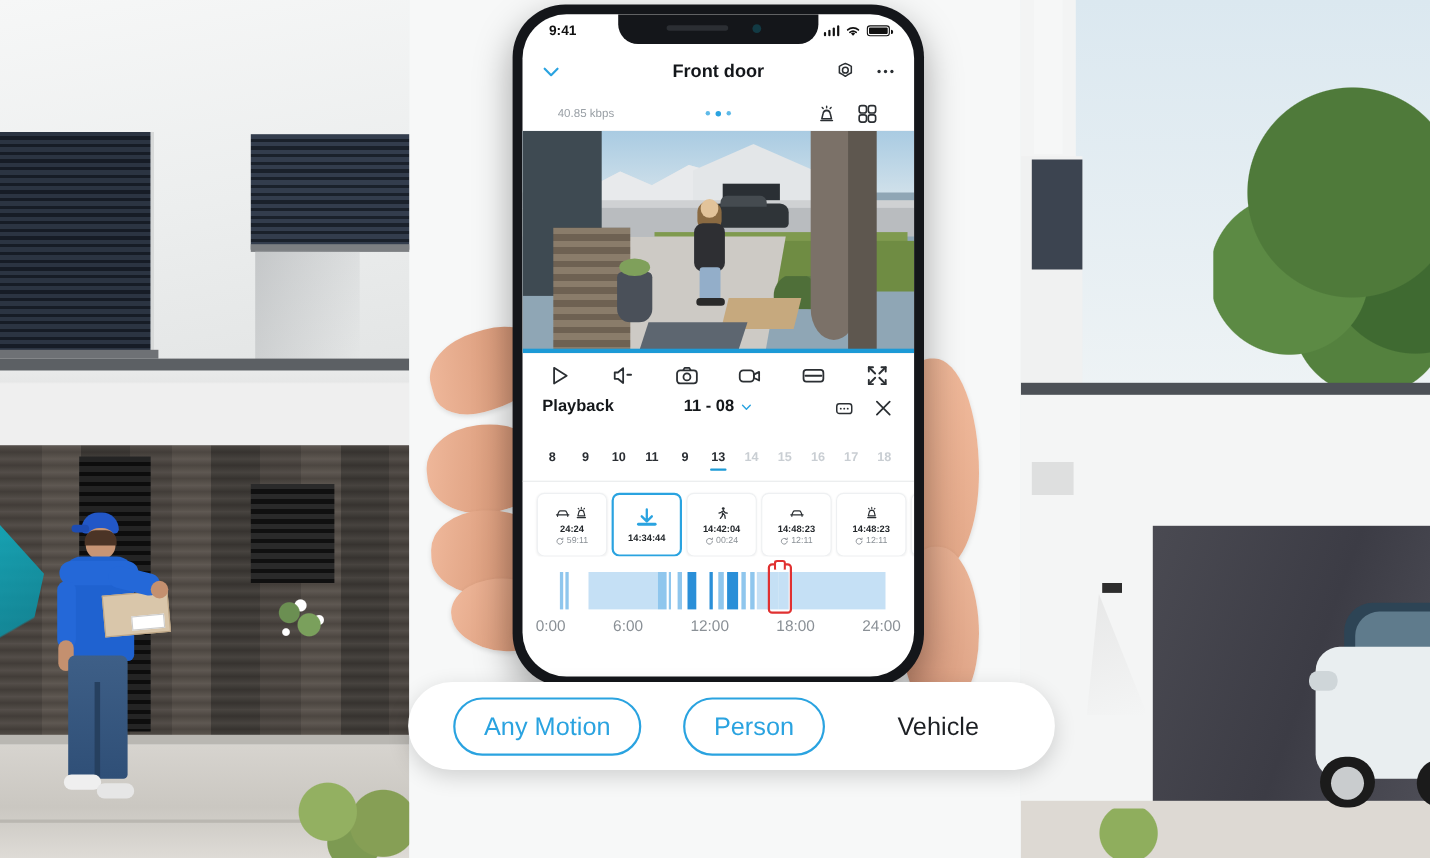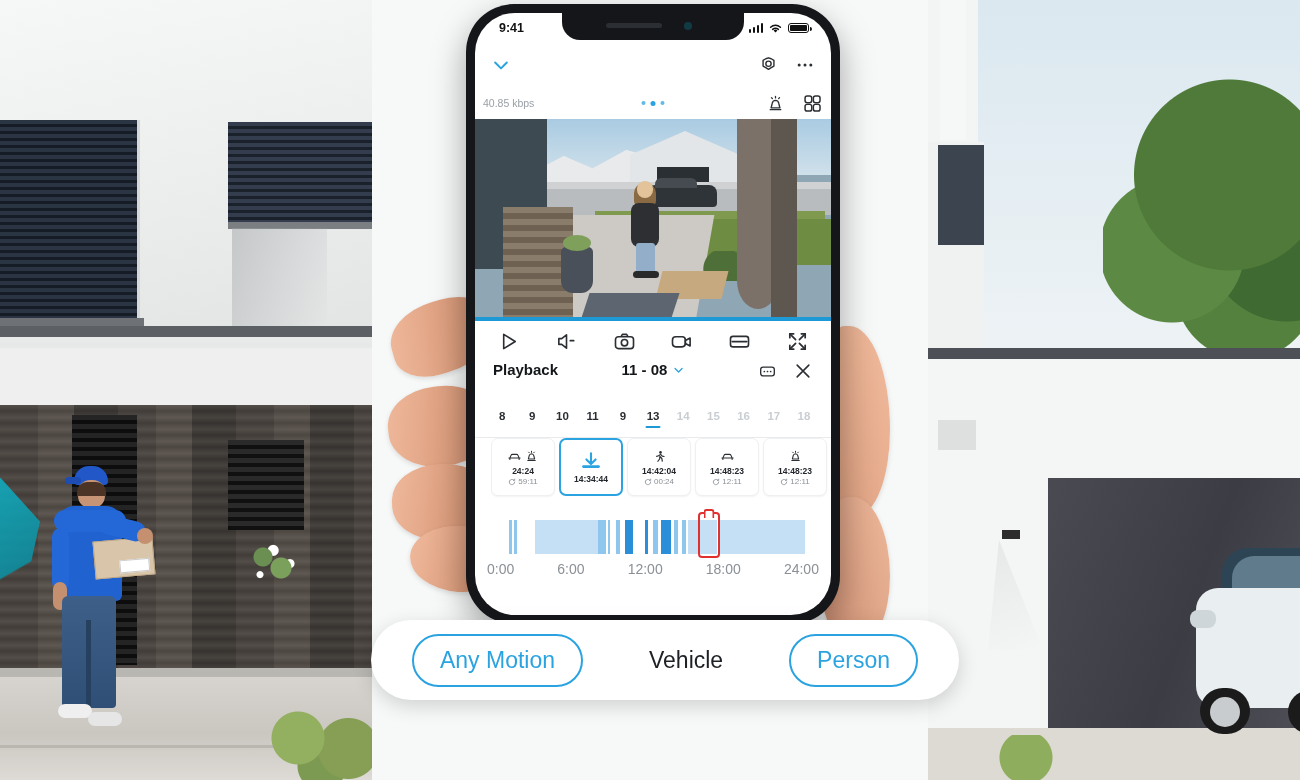--- a/index.html
+++ b/index.html
@@ -143,21 +143,21 @@
   .bars i:nth-child(1){height:4px}.bars i:nth-child(2){height:6px}.bars i:nth-child(3){height:8px}.bars i:nth-child(4){height:10px}
   .batt { width:21px; height:10px; border:1.3px solid #111; border-radius:3px; position:relative; }
   .batt:after { content:""; position:absolute; left:1px; top:1px; right:1px; bottom:1px; background:#111; border-radius:1px;}
   .batt:before { content:""; position:absolute; right:-3.5px; top:3px; width:2px; height:4px; background:#111; border-radius:0 2px 2px 0;}
 
   .apphead { height:44px; display:flex; align-items:center; padding:0 16px; position:relative; }
   .apphead .title { position:absolute; left:0; right:0; text-align:center; font-size:16.5px; font-weight:700; color:#13161a; }
   .apphead .right { margin-left:auto; display:flex; align-items:center; gap:16px; z-index:2; }
   .chev-down { width:20px; height:20px; z-index:2; }
 
-  .substrip { height:32px; display:flex; align-items:center; padding:0 8px; position:relative; }
+  .substrip { height:32px; display:flex; align-items:center; padding:0 32px; position:relative; }
   .substrip .kbps { font-size:10.5px; color:#9aa0a6; }
   .dots { position:absolute; left:50%; transform:translateX(-50%); display:flex; gap:5px; align-items:center; }
   .dots span { width:5px; height:5px; border-radius:50%; background:#2aa3e0; }
   .dots span.sm { width:4px; height:4px; opacity:.75; }
   .substrip .right { margin-left:auto; display:flex; align-items:center; gap:16px; }
 
   
   .video { position:relative; width:100%; height:202px; overflow:hidden; background:#8fa6b5; }
   .v-sky { position:absolute; left:0; top:0; width:100%; height:56px; background:linear-gradient(180deg,#a9cbe2,#cfe0ea); }
   .v-houses { position:absolute; left:60px; top:22px; width:240px; height:50px;
@@ -205,21 +205,21 @@
       font-size:15px; font-weight:700; color:#14171a; }
   .pbrow .pb-right { margin-left:auto; display:flex; align-items:center; gap:16px; }
 
   .datestrip { height:30px; display:flex; align-items:center; padding:0 12px; gap:0; }
   .datestrip .d { flex:1; text-align:center; font-size:11.5px; font-weight:700; color:#2a2e33; position:relative; }
   .datestrip .d.dim { color:#c9ced3; }
   .datestrip .d.sel:after { content:""; position:absolute; left:50%; transform:translateX(-50%); bottom:-6px;
       width:15px; height:2.5px; background:#1d9ad6; border-radius:2px; }
   .divider { height:1px; background:#e8eaec; margin:6px 0 0; }
 
-  .events { height:68px; display:flex; align-items:flex-start; gap:4px; padding:0 0; overflow:hidden;margin-left:16px; }
+  .events { height:68px; display:flex; align-items:flex-end; gap:4px; padding:0 13px; overflow:hidden; }
   .ev { min-width:64px; height:58px; background:#fff; border:1px solid #eef0f2; border-radius:7px;
      display:flex; flex-direction:column; align-items:center; justify-content:center; gap:1px;
      box-shadow:0 1px 2px rgba(0,0,0,.05); flex-shrink:0; }
   .ev.sel { border:2px solid #2aa3e0; box-shadow:none; }
   .ev .ico { height:17px; display:flex; align-items:center; gap:2px; }
   .ev .t1 { font-size:8.5px; font-weight:700; color:#23272b; }
   .ev .t2 { font-size:8px; color:#8a9096; display:flex; align-items:center; gap:2px; }
   .ev.sel .dl { margin:2px 0 4px; }
 
   .timeline { padding:10px 12px 0; }
@@ -343,20 +343,21 @@
         <path d="M4.6 6.4a4.6 4.6 0 015.8 0" stroke="#111" stroke-width="1.5" fill="none" stroke-linecap="round"></path>
       </svg>
       <span class="batt"></span>
     </span>
   </div>
 
   <div class="apphead">
     <svg class="chev-down" viewBox="0 0 24 24">
       <path d="M5 9l7 7 7-7" stroke="#2aa3e0" stroke-width="2.4" fill="none" stroke-linecap="round" stroke-linejoin="round"></path>
     </svg>
+    <div class="title">Front door</div>
     <div class="right">
       <svg width="21" height="21" viewBox="0 0 24 24">
         <path d="M12 3.2l3.1 1.1 3.1 1.8v6.6l-3.1 1.8L12 16.4l-3.1-1.9-3.1-1.8V6.1L8.9 4.3z" stroke="#2b2f33" stroke-width="1.6" fill="none" stroke-linejoin="round" transform="rotate(0 12 10)"></path>
         <circle cx="12" cy="10" r="3" stroke="#2b2f33" stroke-width="1.6" fill="none"></circle>
       </svg>
       <svg width="20" height="20" viewBox="0 0 24 24">
         <circle cx="5" cy="12" r="1.8" fill="#2b2f33"></circle>
             <circle cx="12" cy="12" r="1.8" fill="#2b2f33"></circle>
             <circle cx="19" cy="12" r="1.8" fill="#2b2f33"></circle>
       </svg>
@@ -585,15 +586,15 @@
           <span>24:00</span>
         </div>
   </div>
 
 
  </div>
 </div>
 
 <div class="pills">
     <div class="pill on">Any Motion</div>
+    <div class="pill on">Person</div>
     <div class="pill off">Vehicle</div>
-    <div class="pill on">Person</div>
   </div>
 
 </body></html>

